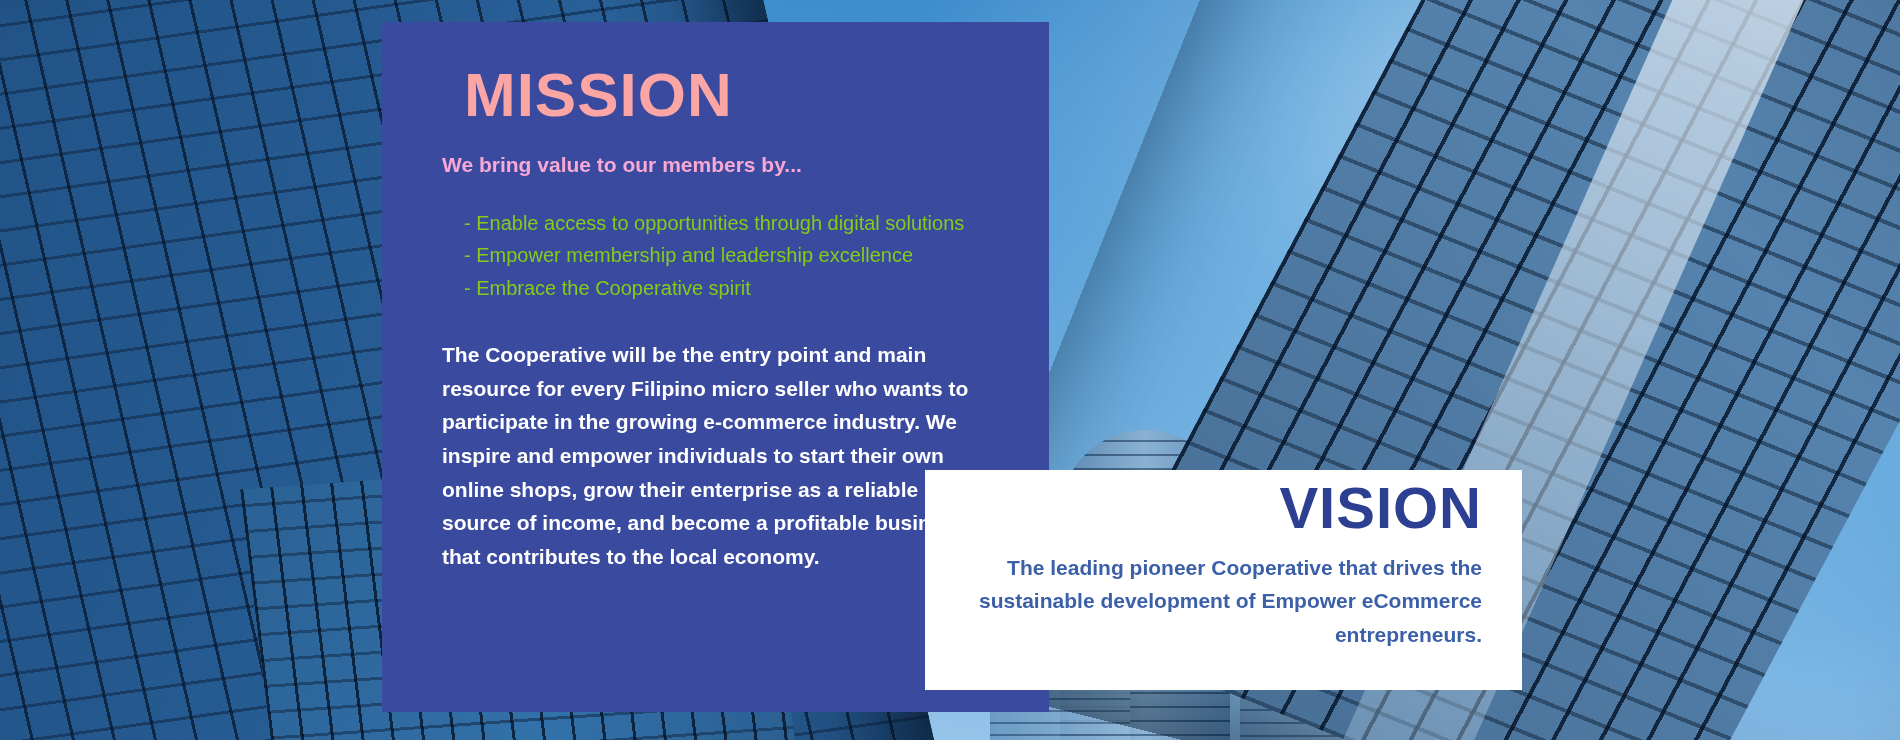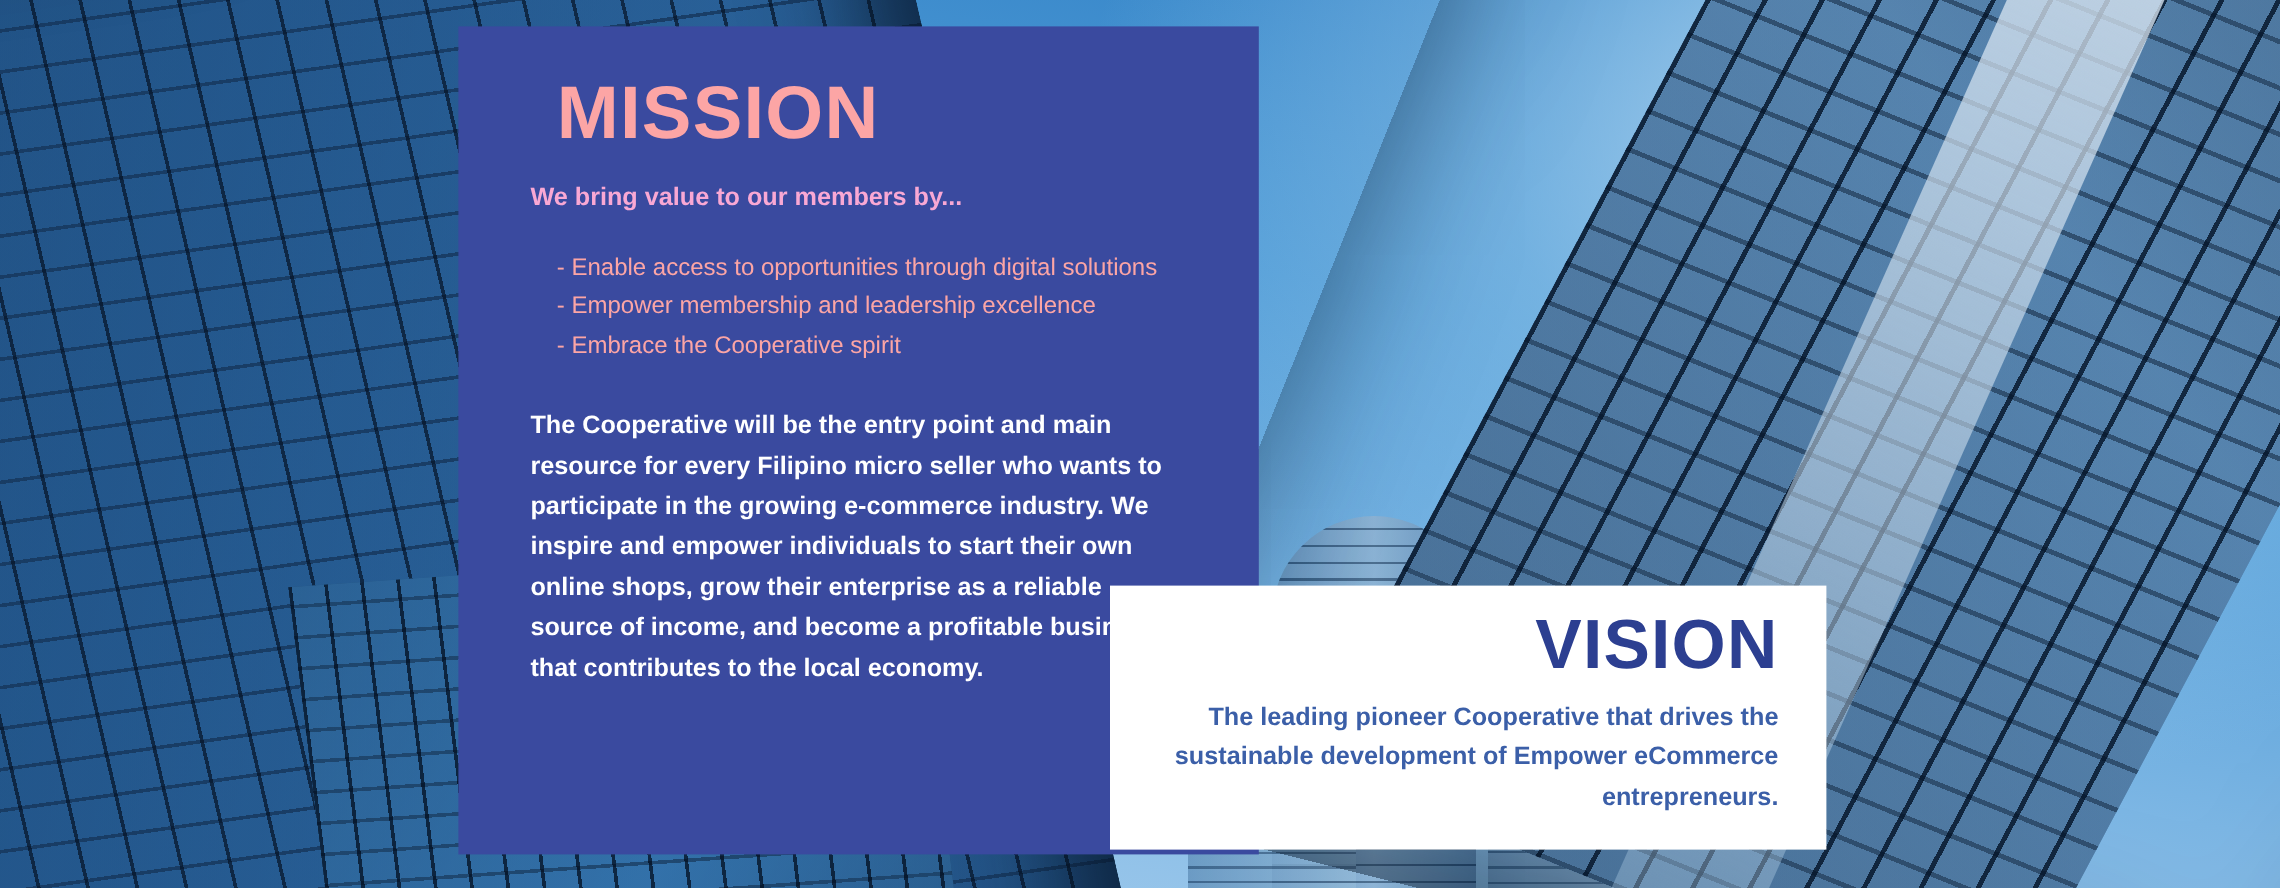--- a/index.html
+++ b/index.html
@@ -199,42 +199,42 @@
     font-size: 21px;
     font-weight: bold;
     margin: 0 0 30px 0;
     color: #f9a8d4;
   }
   .mission-bullets {
     margin: 0 0 34px 22px;
     font-size: 20px;
     font-weight: 400;
     line-height: 1.62;
-    color: #fca5a5;
+    color: #84cc16;
   }
   .mission-bullets div {
     white-space: nowrap;
   }
   .mission-body {
     font-size: 21px;
     font-weight: bold;
     line-height: 1.6;
     max-width: 580px;
     color: #ffffff;
   }
 
   .vision-card {
     position: absolute;
     left: 925px;
-    top: 488px;
+    top: 470px;
     width: 597px;
     height: 220px;
     background: #ffffff;
     box-sizing: border-box;
-    padding: 20px 40px 26px 40px;
+    padding: 8px 40px 26px 40px;
     text-align: right;
   }
   .vision-title {
     font-size: 58px;
     font-weight: bold;
     color: #2c3f91;
     letter-spacing: 1px;
     line-height: 1.05;
     margin: 0 0 12px 0;
   }

